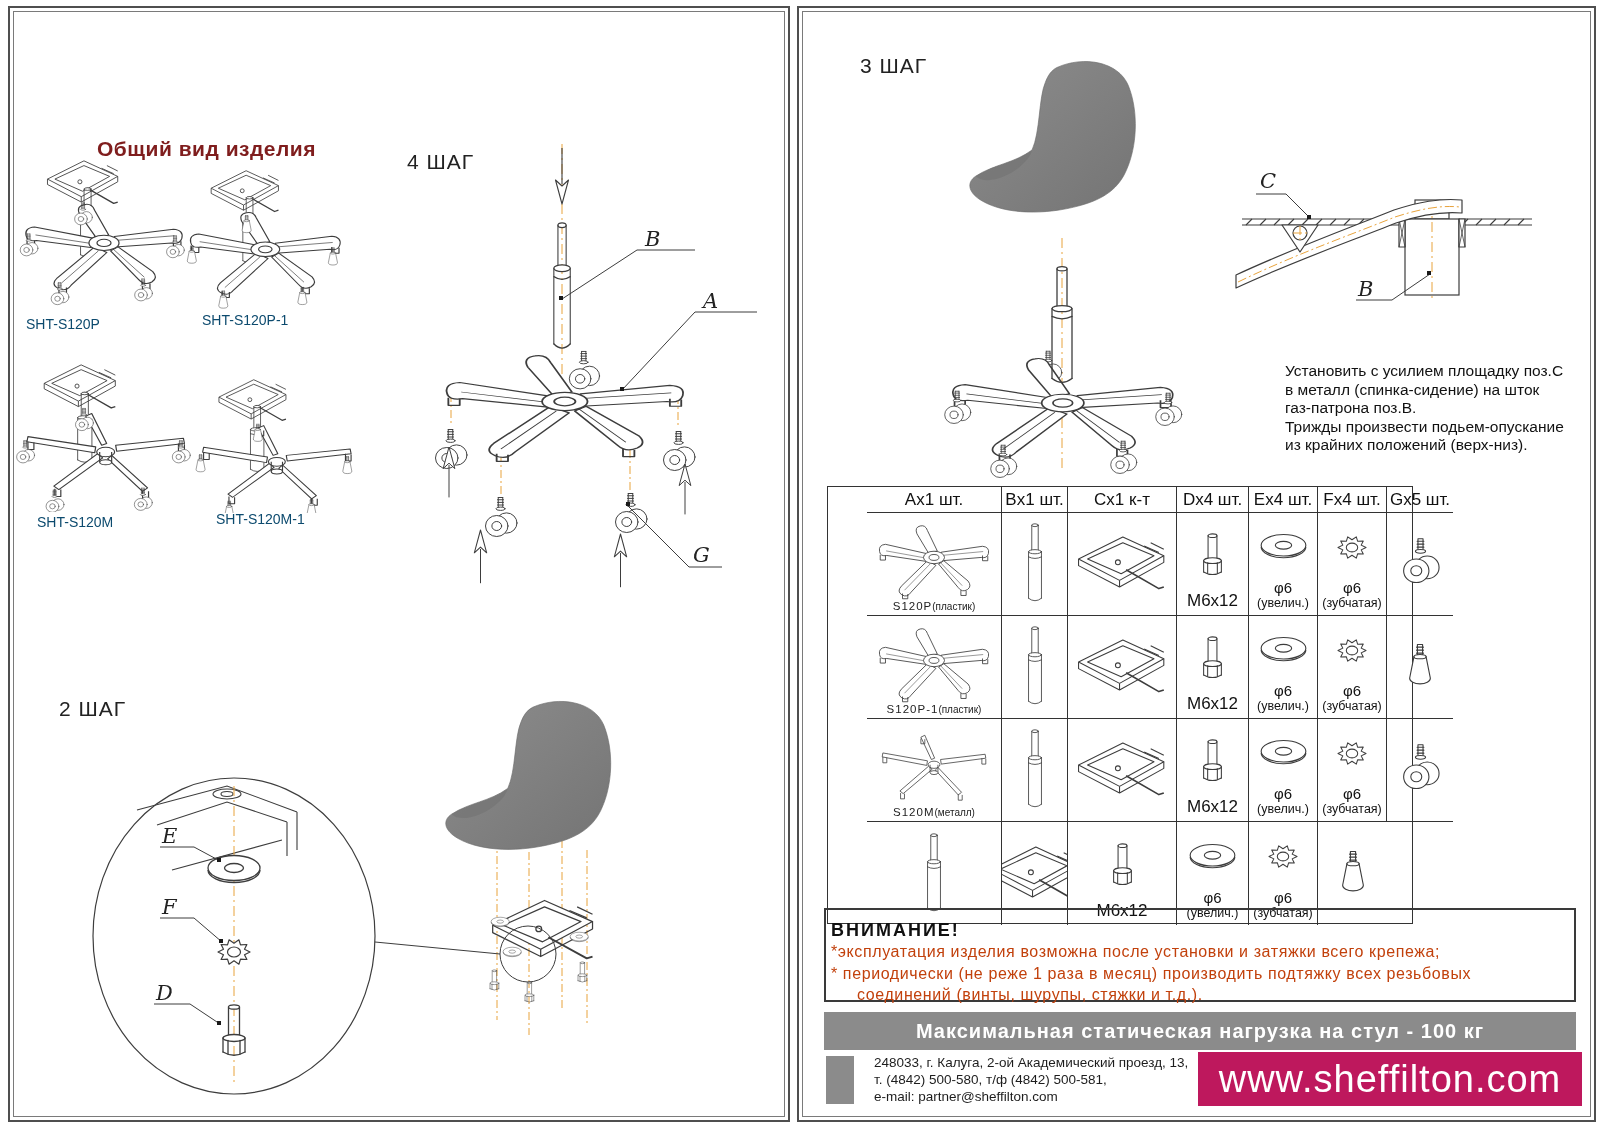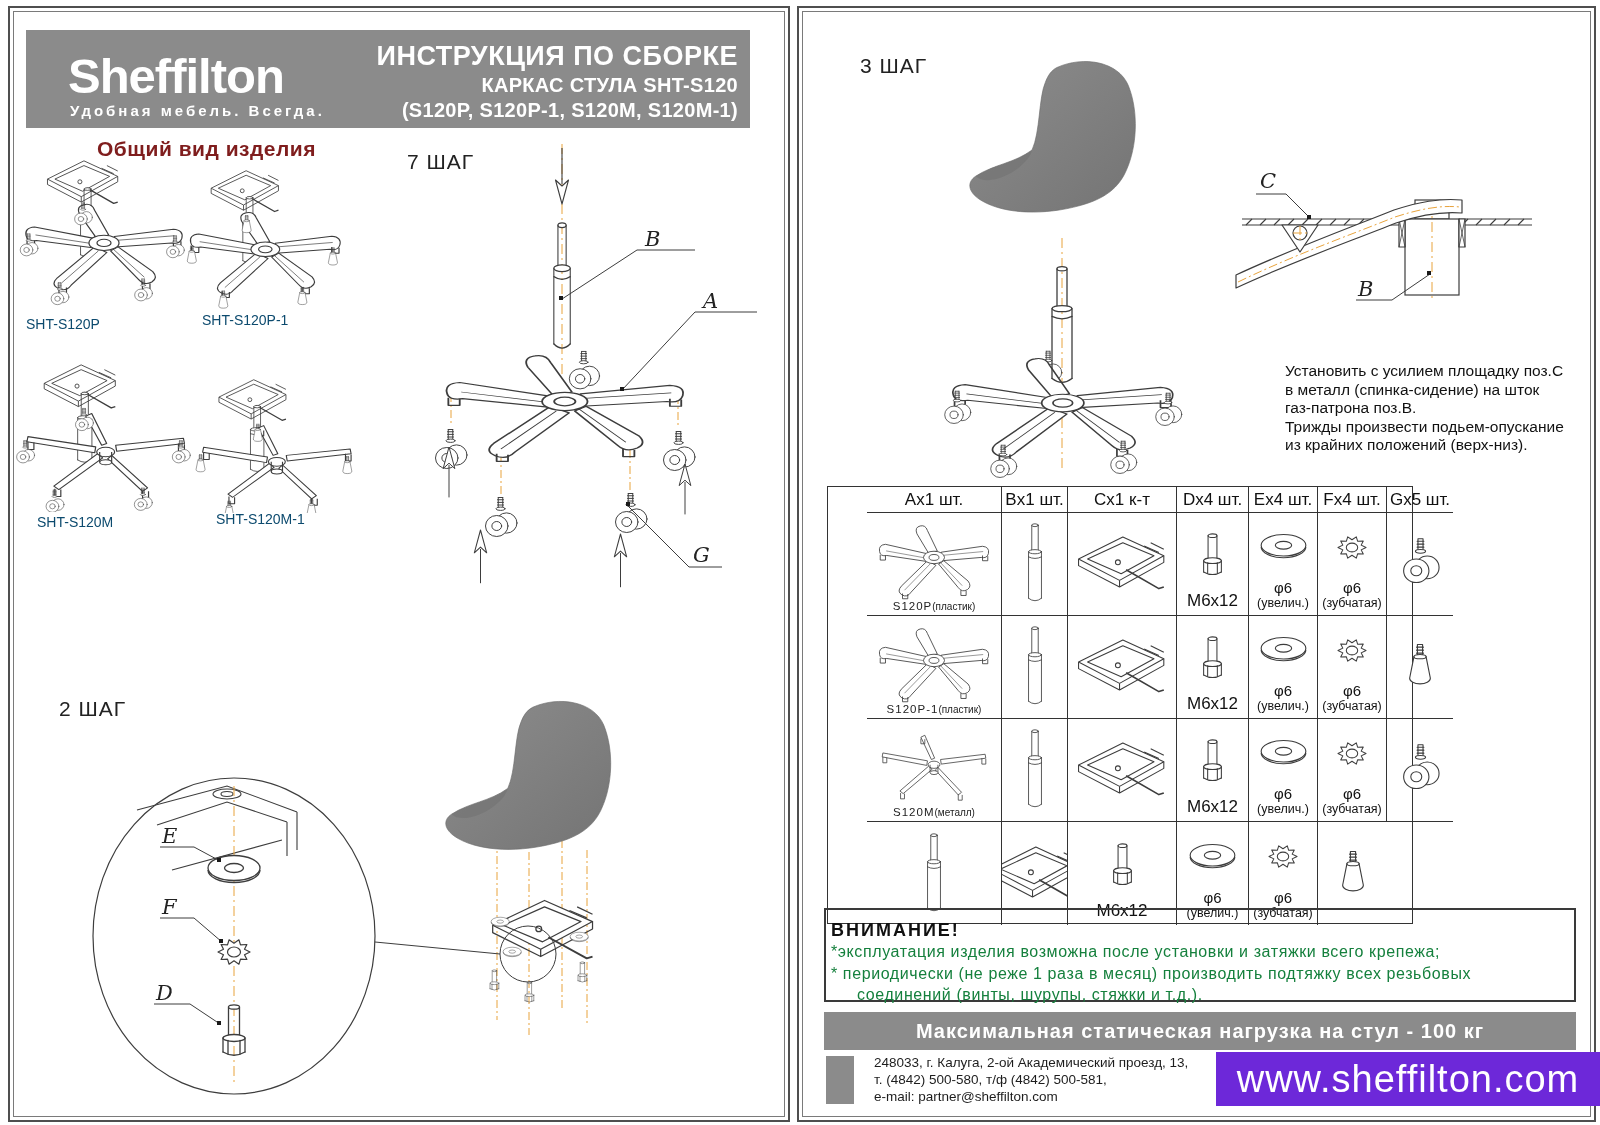--- a/index.html
+++ b/index.html
@@ -28,26 +28,26 @@
   .base-lbl{position:absolute;bottom:3px;width:100%;text-align:center;font-size:11.5px;
             letter-spacing:1px;color:#222;white-space:nowrap;}
   .base-lbl .nt{font-size:10px;letter-spacing:0;}
   .cell .botlbl{position:absolute;bottom:4px;width:100%;text-align:center;font-size:17px;color:#111;}
   .dia{font-size:15px;color:#111;line-height:1.1;}
   .dianote{font-size:12.5px;color:#111;line-height:1.2;}
   .two-lbl{position:absolute;bottom:4px;width:100%;text-align:center;}
   
   .attn{border:2px solid #3a3a3a;box-sizing:border-box;padding:10px 0 0 5px;}
   .attn-h{font-size:18px;font-weight:bold;letter-spacing:2px;color:#111;}
-  .attn-l{font-size:16px;letter-spacing:.6px;color:#15803d;line-height:1.35;}
+  .attn-l{font-size:16px;letter-spacing:.6px;color:#c2410c;line-height:1.35;}
   .attn-l.ind{padding-left:26px;}
   .graybar{background:#8b8b8b;color:#fff;display:flex;align-items:center;justify-content:center;
            font-size:20px;font-weight:bold;letter-spacing:1px;}
-  .wwwbox{background:#6d28d9;color:#fff;display:flex;align-items:center;justify-content:center;
-          font-size:38px;letter-spacing:1px;margin-left:18px;}
+  .wwwbox{background:#be185d;color:#fff;display:flex;align-items:center;justify-content:center;
+          font-size:38px;letter-spacing:1px;}
   .addr{font-size:13.5px;line-height:17px;color:#1d1d1d;}
   .instr{font-size:15.5px;line-height:18.5px;color:#111;}
   .callout{font-family:"DejaVu Serif",serif;font-style:italic;font-size:21px;fill:#222;}
   svg{display:block;}
 </style>
 </head>
 <body>
 
 <svg width="0" height="0" style="position:absolute" aria-hidden="true">
   <defs>
@@ -143,27 +143,20 @@
     <g id="arrowup" stroke="#3d3d3d" stroke-width="1.1" fill="#fff" stroke-linejoin="round">
       <path d="M10 56 V20" fill="none"></path>
       <path d="M10 0 L3.5 24 L10 18 L16.5 24 Z"></path>
     </g>
   </defs>
 </svg>
 
 <div class="page" style="left:8px;top:6px;width:778px;height:1112px;">
   <div class="page-inner"></div>
 
-  <div class="abs band" style="left:16px;top:22px;width:724px;height:98px;">
-    <div class="abs logo" style="left:42px;top:22px;">Sheffilton</div>
-    <div class="abs tagline" style="left:44px;top:72px;">Удобная мебель. Всегда.</div>
-    <div class="abs hdr-title" style="right:12px;top:11px;width:420px;">ИНСТРУКЦИЯ ПО СБОРКЕ</div>
-    <div class="abs hdr-sub" style="right:12px;top:44px;width:420px;">КАРКАС СТУЛА SHT-S120</div>
-    <div class="abs hdr-sub" style="right:12px;top:69px;width:440px;">(S120P, S120P-1, S120M, S120M-1)</div>
-  </div>
 
   <div class="abs sec-h" style="left:87px;top:129px;">Общий вид изделия</div>
 
   <svg class="abs" style="left:4px;top:150px;" width="195" height="152" viewBox="0 0 200 162">
     <use href="#tray" transform="translate(26,-2) scale(0.72)"></use>
     <use href="#gaslift" transform="translate(58,30) scale(0.75,0.62)"></use>
     <use href="#basep" transform="translate(2,48) scale(1.0,0.85)"></use>
     <use href="#caster" transform="translate(0,80) scale(0.45)"></use>
     <use href="#caster" transform="translate(58,47) scale(0.45)"></use>
     <use href="#caster" transform="translate(156,82) scale(0.45)"></use>
@@ -201,21 +194,21 @@
     <use href="#gaslift" transform="translate(58,30) scale(0.75,0.62)"></use>
     <use href="#basem" transform="translate(2,48) scale(1.05,0.9)"></use>
     <use href="#glide" transform="translate(2,86) scale(0.42)"></use>
     <use href="#glide" transform="translate(66,52) scale(0.42)"></use>
     <use href="#glide" transform="translate(166,88) scale(0.42)"></use>
     <use href="#glide" transform="translate(34,138) scale(0.42)"></use>
     <use href="#glide" transform="translate(126,136) scale(0.42)"></use>
   </svg>
   <div class="abs model-label" style="left:206px;top:503px;width:120px;">SHT-S120M-1</div>
 
-  <div class="abs step-h" style="left:397px;top:142px;">7 ШАГ</div>
+  <div class="abs step-h" style="left:397px;top:142px;">4 ШАГ</div>
 
   <svg class="abs" style="left:417px;top:134px;" width="360" height="460" viewBox="0 0 360 460">
     <path d="M135 2 V250" stroke="#e8a33c" stroke-width="1" stroke-dasharray="10 4 2 4" fill="none"></path>
     <path d="M24 252 V282 M251 254 V284 M74 312 V352 M203 308 V348" stroke="#e8a33c" stroke-width="1" stroke-dasharray="8 3 2 3" fill="none"></path>
     <use href="#arrowdown" transform="translate(125,6)"></use>
     <use href="#caster" transform="translate(138,208) scale(0.72)"></use>
     <use href="#basep" transform="translate(10,212) scale(1.42,0.95)"></use>
     <use href="#gaslift" transform="translate(117,78) scale(0.82,1.05)"></use>
     <use href="#caster" transform="translate(4,286) scale(0.75)"></use>
     <use href="#caster" transform="translate(232,288) scale(0.75)"></use>

